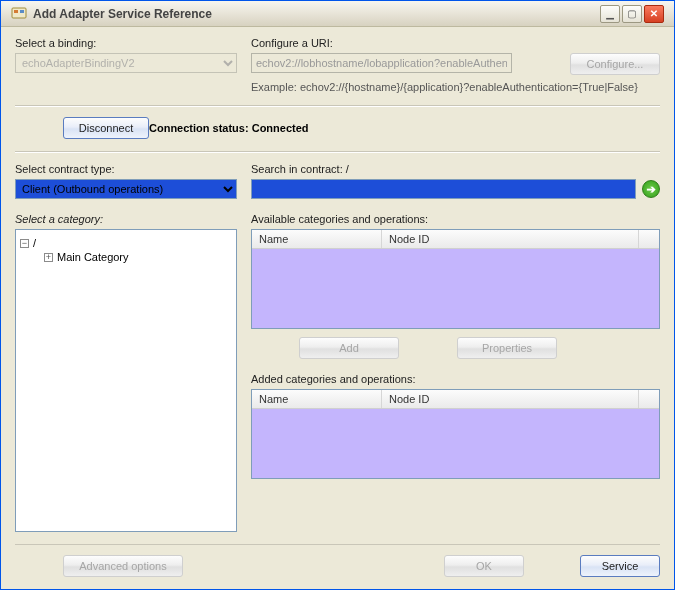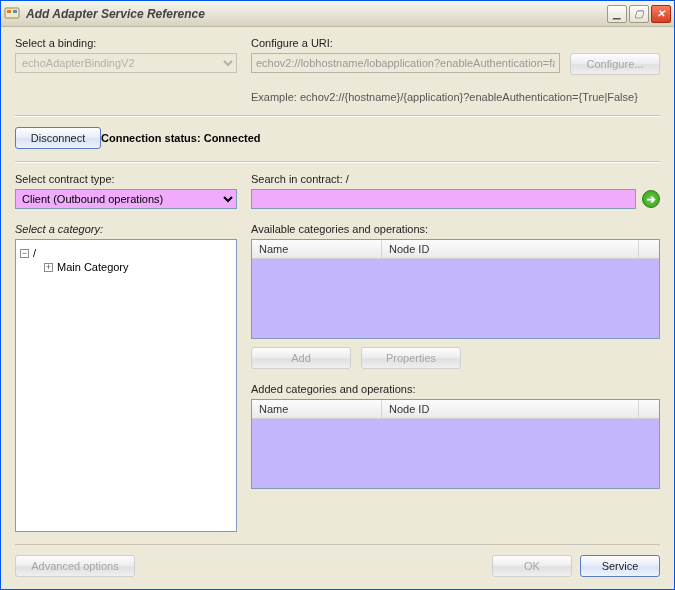--- a/index.html
+++ b/index.html
@@ -19,22 +19,21 @@
     border: 1px solid #0055ea;
     display: flex;
     flex-direction: column;
   }
   .titlebar {
     height: 26px;
     background: linear-gradient(180deg,#f7f6f0 0%,#e8e4d8 50%,#d7d2c0 100%);
     border-bottom: 1px solid #bdb99f;
     display: flex;
     align-items: center;
-    padding: 0 3px;
-    font-style: italic;
+    padding: 0 10px;
   }
   .title-icon {
     width: 16px; height: 16px;
     margin-right: 6px;
     display: inline-flex;
     align-items: center; justify-content: center;
   }
   .title-text { font-weight: bold; font-size: 12px; color:#444; flex:1;}
   .win-btns { display:flex; gap:2px; }
   .win-btn {
@@ -53,41 +52,42 @@
   .content {
     flex:1; padding: 10px 14px 12px 14px;
     display:flex; flex-direction:column;
   }
   .row { display:flex; gap: 14px; align-items:flex-start; }
   .col-left { width: 222px; flex-shrink:0; }
   .col-mid { flex:1; }
   .lbl { color:#222; margin-bottom:4px; display:block; }
   .text-input, select.sel {
     width:100%; height:20px;
-    border:1px solid #7f9db9; background:#f0abfc; font:inherit;
+    border:1px solid #7f9db9; background:#1d4ed8; font:inherit;
     padding: 2px 4px;
   }
   .text-input.disabled, select.sel.disabled {
     background:#ece9d8; color:#999; border-color:#b4b4a8;
   }
   select.sel { padding:0 2px; }
   .btn {
     height: 22px;
     border:1px solid #acacac;
     background: linear-gradient(180deg,#fdfdfd,#eeeeee 45%,#e0e0e0 55%,#efefef);
     font:inherit; color:#222; padding: 2px 10px; border-radius:3px;
     cursor:pointer;
     min-width: 80px;
+    margin-left: 48px;
   }
   .btn.disabled { color:#a6a6a6; cursor:default; border-color:#cfcfcf; }
   .btn.primary-outline {
     border-color:#5a7cc0;
     background: linear-gradient(180deg,#fdfdfd,#e9eef9 45%,#d9e3f5 55%,#eef3fc);
   }
-  .example { color:#555; font-size:11px; margin-top:16px; }
+  .example { color:#555; font-size:11px; margin-top:6px; }
   .hrsep { border:none; border-top:1px solid #c9c6b8; border-bottom:1px solid #fff; margin:12px 0 10px 0; }
   .status-line { display:flex; align-items:center; gap:0; }
   .status-label { font-weight:bold; }
   .main-grid { display:flex; gap:14px; margin-top:6px; flex:1; min-height:0; }
   .left-pane { width:222px; display:flex; flex-direction:column; }
   .right-pane { flex:1; display:flex; flex-direction:column; }
   .tree {
     border:1px solid #7f9db9; background:#fff; flex:1; padding:6px 4px;
     min-height: 280px;
     overflow:auto;

